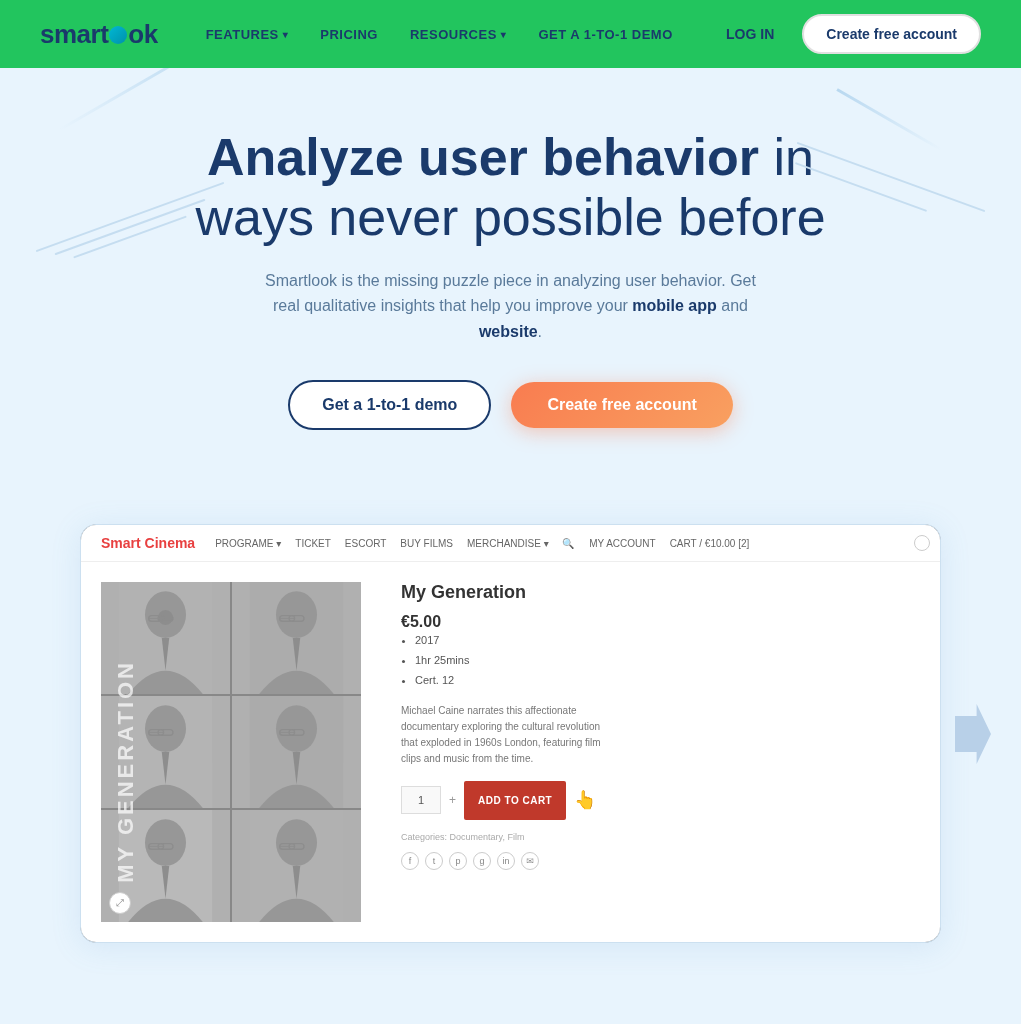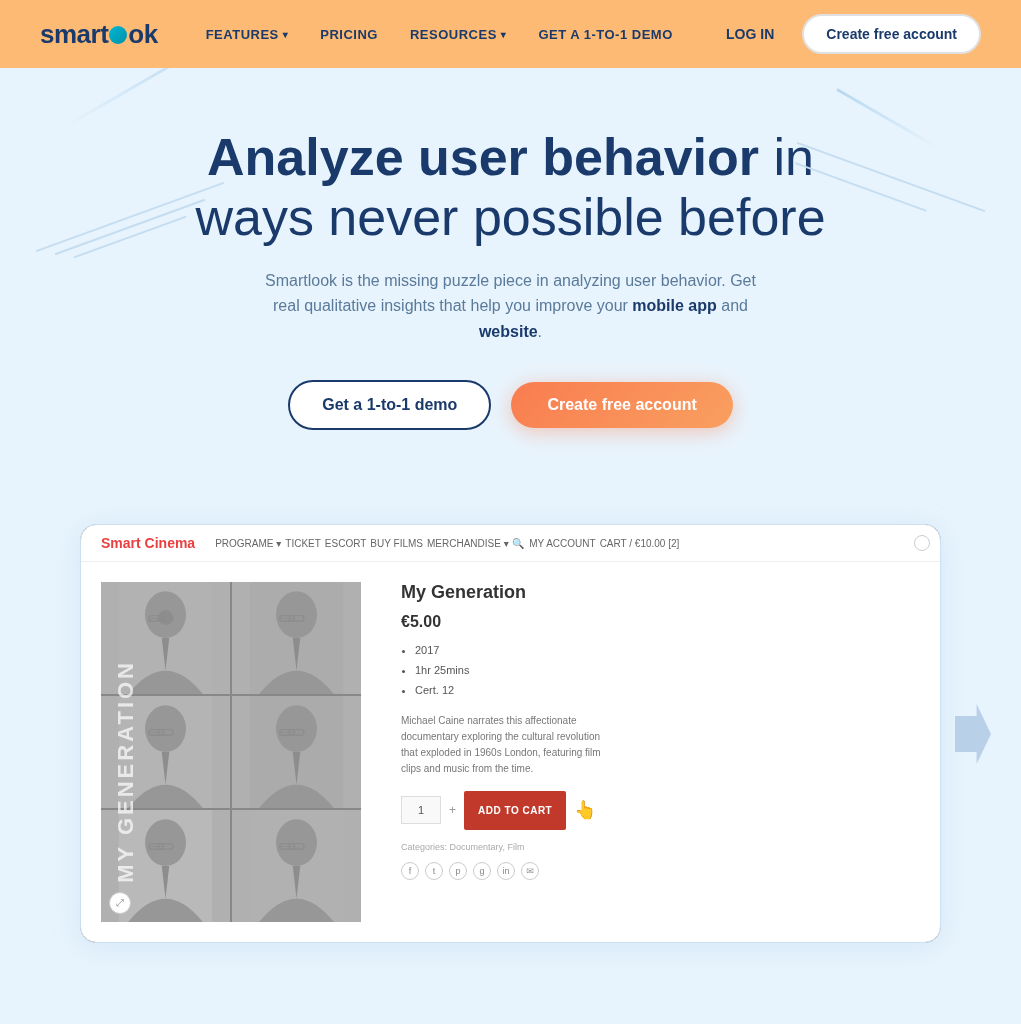--- a/index.html
+++ b/index.html
@@ -9,21 +9,21 @@
       min-height: 1024px;
       width: 1021px;
       overflow-x: hidden;
     }
 
     
     nav {
       display: flex;
       align-items: center;
       padding: 14px 40px;
-      background: #fdba74;
+      background: #22c55e;
       position: relative;
       z-index: 10;
     }
     .logo {
       font-size: 26px;
       font-weight: 700;
       color: #1a3a6b;
       margin-right: 48px;
       letter-spacing: -0.5px;
     }
@@ -194,21 +194,21 @@
       gap: 20px;
     }
     .cinema-logo {
       font-size: 14px;
       font-weight: 700;
       color: #333;
     }
     .cinema-logo span { color: #e84040; }
     .cinema-nav-links {
       display: flex;
-      gap: 4px;
+      gap: 14px;
       font-size: 10px;
       color: #666;
       flex: 1;
     }
     .cinema-nav-links span { cursor: default; }
 
     .cinema-body {
       display: flex;
       background: white;
       min-height: 380px;
@@ -248,21 +248,20 @@
     .film-title {
       font-size: 18px;
       font-weight: 700;
       color: #333;
       margin-bottom: 10px;
     }
     .film-price {
       font-size: 16px;
       font-weight: 700;
       color: #333;
-      margin-bottom: 10px;
     }
     .film-meta {
       font-size: 11px;
       color: #555;
       line-height: 1.8;
       margin-bottom: 12px;
       list-style: disc;
       padding-left: 14px;
     }
     .film-desc {

